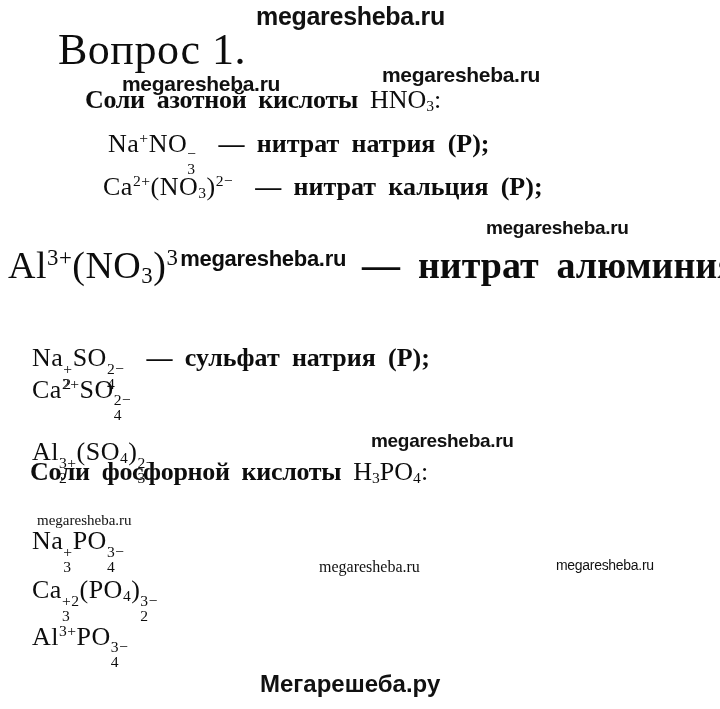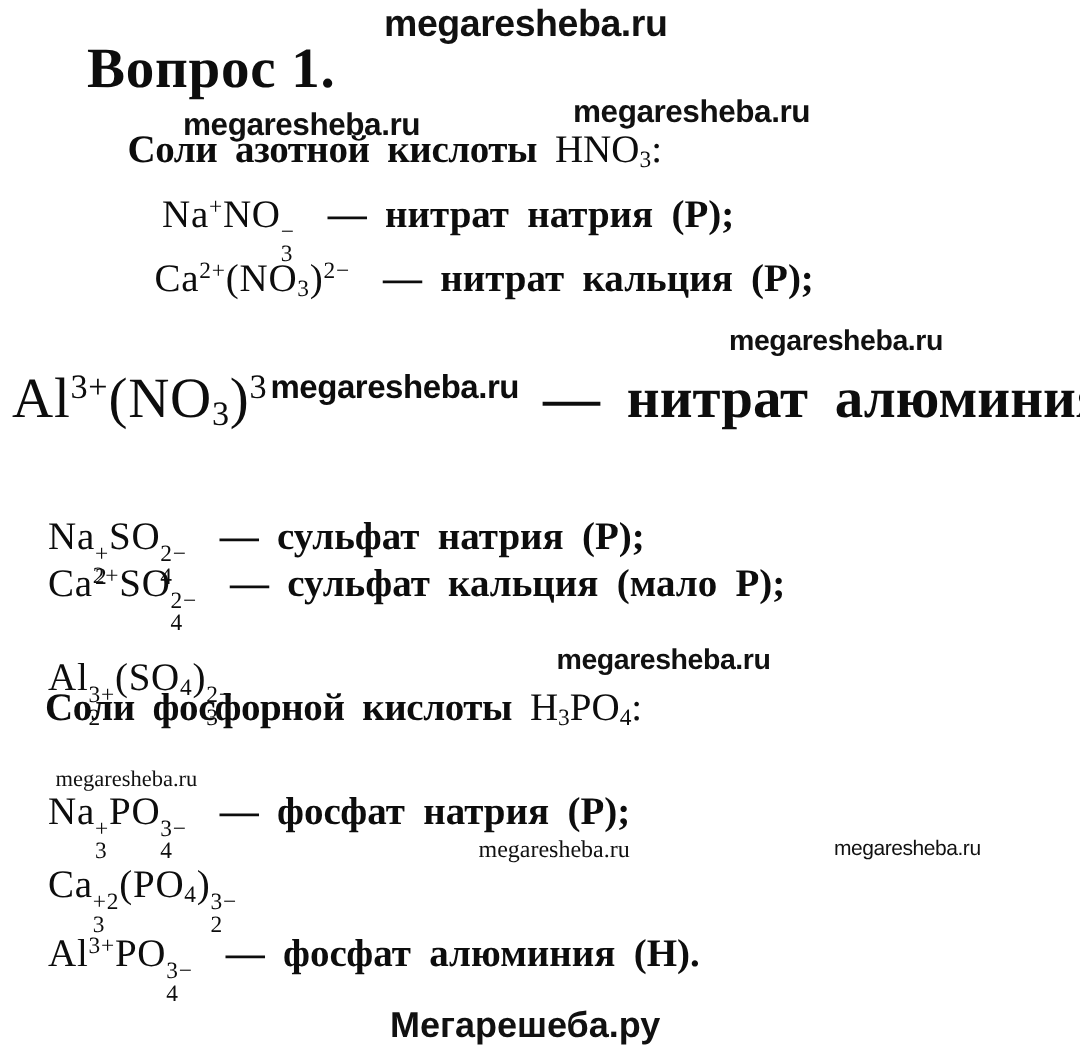--- a/index.html
+++ b/index.html
@@ -3,21 +3,21 @@
 <meta charset="utf-8">
 <style>
   html,body { margin:0; padding:0; background:#ffffff; }
   .page {
     position:relative; width:720px; height:709px;
     background:#ffffff; overflow:hidden;
     color:#0d0d0d;
     font-family:"Liberation Serif","DejaVu Serif",serif;
   }
   .line { position:absolute; white-space:nowrap; font-size:26px; line-height:1.1; }
-  .question { font-size:38px; font-weight:700; letter-spacing:0.5px; }
+  .question { font-size:44px; font-weight:400; letter-spacing:0.5px; }
   .heading { font-weight:700; word-spacing:0.22em; letter-spacing:-0.3px; }
   .heading .hf { font-weight:400; margin-left:12px; letter-spacing:0; }
   .big { font-size:38px; }
   .desc { margin-left:22px; word-spacing:0.22em;font-weight:bold; }
   .formula { letter-spacing:0.5px; }
   .sup { font-size:0.6em; vertical-align:0.55em; }
   .sub { font-size:0.6em; vertical-align:-0.22em; }
   .stack {
     display:inline-flex; flex-direction:column; align-items:flex-start;
     font-size:0.6em; line-height:0.95; vertical-align:-0.5em;
@@ -80,21 +80,21 @@
           <span>2</span>
         </span><span class="ft">SO</span><span class="stack">
           <span>2−</span>
           <span>4</span>
         </span></span><span class="desc">— сульфат натрия (Р);</span>
   </div>
   <div class="line" style="top:375px;left:32px">
     <span class="formula"><span class="ft">Ca</span><span class="sup">2+</span><span class="ft">SO</span><span class="stack">
           <span>2−</span>
           <span>4</span>
-        </span></span><span class="desc">— сульфат кальция (мало Р);</span>
+        </span></span>
   </div>
   <div class="line" style="top:438px;left:32px">
     <span class="formula"><span class="ft">Al</span><span class="stack">
           <span>3+</span>
           <span>2</span>
         </span><span class="ft">(SO</span><span class="sub">4</span><span class="ft">)</span><span class="stack">
           <span>2−</span>
           <span>3</span>
         </span></span>
   </div>
@@ -102,31 +102,31 @@
   <div class="line heading" style="top:458px;left:30px">
     <span class="hb">Соли фосфорной кислоты</span><span class="hf formula"><span class="ft">H</span><span class="sub">3</span><span class="ft">PO</span><span class="sub">4</span><span class="ft">:</span></span>
   </div>
   <div class="line" style="top:527px;left:32px">
     <span class="formula"><span class="ft">Na</span><span class="stack">
           <span>+</span>
           <span>3</span>
         </span><span class="ft">PO</span><span class="stack">
           <span>3−</span>
           <span>4</span>
-        </span></span><span class="desc">— фосфат натрия (Р);</span>
+        </span></span>
   </div>
   <div class="line" style="top:576px;left:32px">
     <span class="formula"><span class="ft">Ca</span><span class="stack">
           <span>+2</span>
           <span>3</span>
         </span><span class="ft">(PO</span><span class="sub">4</span><span class="ft">)</span><span class="stack">
           <span>3−</span>
           <span>2</span>
         </span></span>
   </div>
   <div class="line" style="top:622px;left:32px">
     <span class="formula"><span class="ft">Al</span><span class="sup">3+</span><span class="ft">PO</span><span class="stack">
           <span>3−</span>
           <span>4</span>
-        </span></span><span class="desc">— фосфат алюминия (Н).</span>
+        </span></span>
   </div>
 
 </div>
 
 </body></html>

